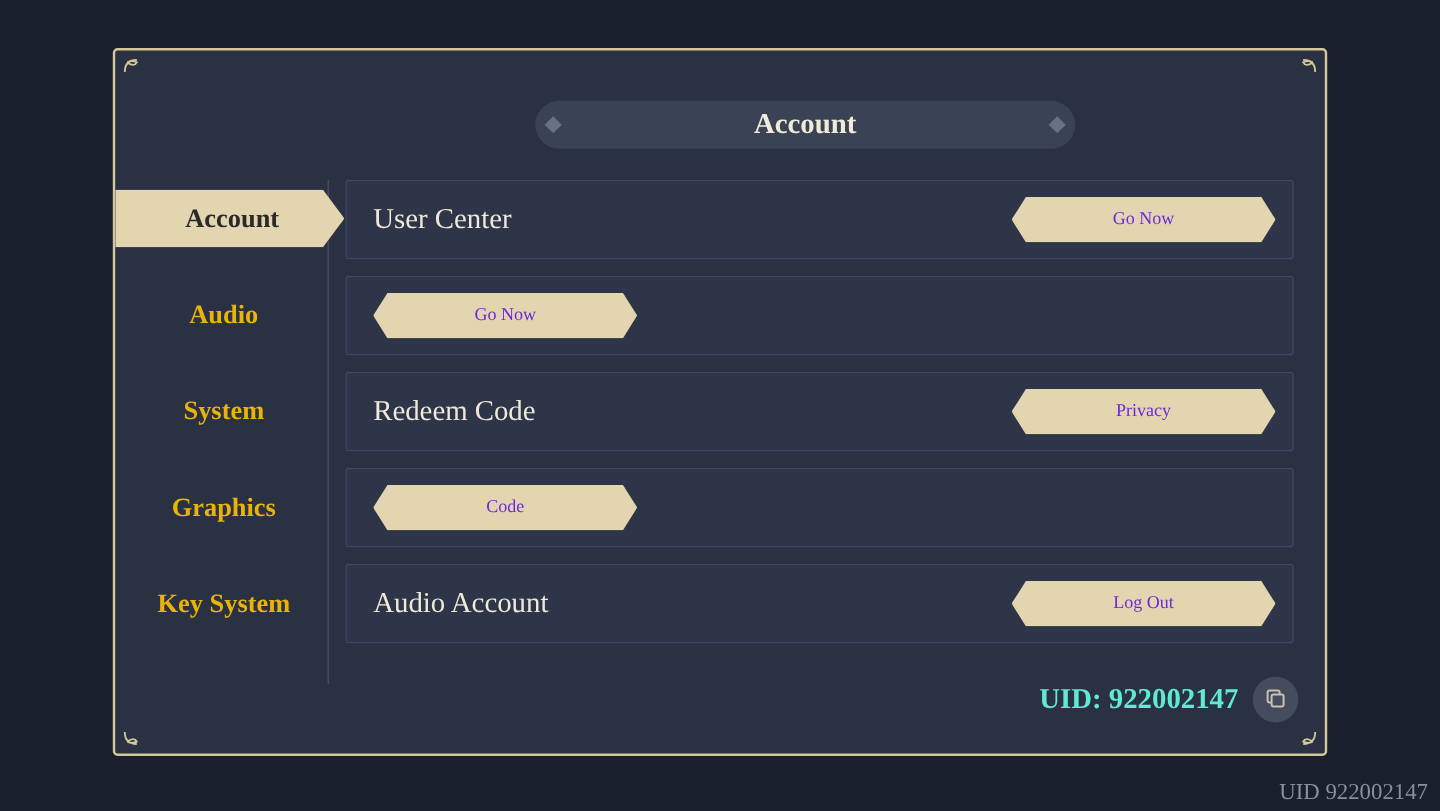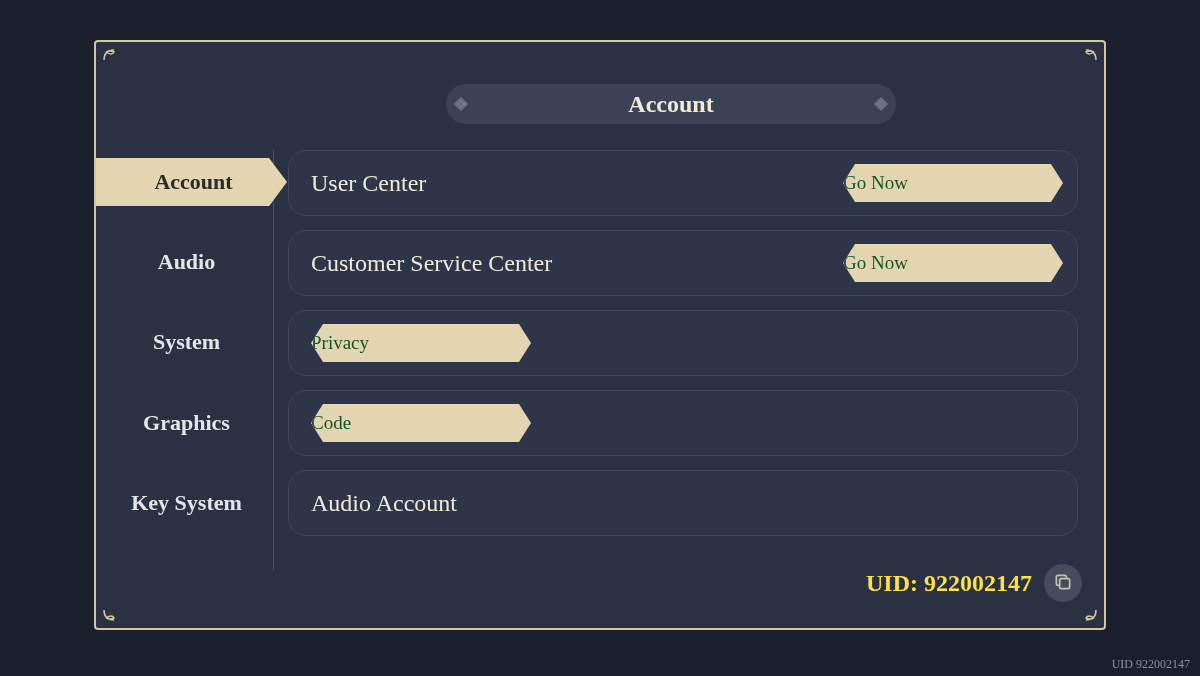--- a/index.html
+++ b/index.html
@@ -68,21 +68,21 @@
     border-right: 1px solid #4a5268;
     display: flex;
     flex-direction: column;
     gap: 32px;
     padding-top: 8px;
   }
   
   .sidebar-item {
     font-size: 22px;
     font-weight: bold;
-    color: #e5e5e5;
+    color: #eab308;
     text-align: center;
     padding: 12px 0;
     cursor: pointer;
     line-height: 1.1;
   }
   
   .sidebar-item.active {
     background: #e3d5b0;
     color: #2a2a2a;
     position: relative;
@@ -99,78 +99,79 @@
     width: 790px;
     display: flex;
     flex-direction: column;
     gap: 14px;
   }
   
   .row {
     height: 66px;
     background: #2e3548;
     border: 1px solid #3e4862;
-    border-radius: 18px;
+    border-radius: 2px;
     display: flex;
     align-items: center;
     justify-content: space-between;
     padding: 0 14px 0 22px;
   }
   
   .row-label {
     font-size: 24px;
     color: #efe9d9;
     font-weight: 500;
   }
   
   .row-button {
     width: 220px;
     height: 38px;
     background: #e3d5b0;
-    color: #14532d;
-    font-size: 19px;
+    color: #6d28d9;
+    font-size: 15px;
     font-family: inherit;
     font-weight: 500;
     border: none;
     cursor: pointer;
     display: flex;
     align-items: center;
+    justify-content: center;
     clip-path: polygon(12px 0, calc(100% - 12px) 0, 100% 50%, calc(100% - 12px) 100%, 12px 100%, 0 50%);
   }
   
   .uid-bar {
     position: absolute;
     right: 22px;
     bottom: 26px;
     display: flex;
     align-items: center;
     gap: 12px;
     font-size: 24px;
     font-weight: bold;
-    color: #fde047;
+    color: #5eead4;
   }
   
   .copy-btn {
     width: 38px;
     height: 38px;
     border-radius: 50%;
     background: #454c5e;
     border: none;
     cursor: pointer;
     display: flex;
     align-items: center;
     justify-content: center;
   }
   .copy-btn svg { width: 20px; height: 20px; }
   
   .watermark {
     position: absolute;
     right: 10px;
     bottom: 4px;
-    font-size: 12px;
+    font-size: 19px;
     color: #8a8f9c;
     font-family: Georgia, serif;
   }
 </style>
 </head>
 <body>
 
 <div class="panel">
 
   <div class="corner corner-tl">
@@ -219,37 +220,40 @@
   </div>
 
   <div class="content">
     <div class="row">
       <span class="row-label">User Center</span>
       <button class="row-button">
         <span>Go Now</span>
       </button>
     </div>
     <div class="row">
-      <span class="row-label">Customer Service Center</span>
       <button class="row-button">
         <span>Go Now</span>
       </button>
     </div>
     <div class="row">
+      <span class="row-label">Redeem Code</span>
       <button class="row-button">
         <span>Privacy</span>
       </button>
     </div>
     <div class="row">
       <button class="row-button">
         <span>Code</span>
       </button>
     </div>
     <div class="row">
       <span class="row-label">Audio Account</span>
+      <button class="row-button">
+        <span>Log Out</span>
+      </button>
     </div>
   </div>
 
   <div class="uid-bar">
     <span><span>UID: </span><span>922002147</span></span>
     <button class="copy-btn">
       <span>
         <svg viewBox="0 0 24 24" fill="none" stroke="#c8c2b0" stroke-width="2">
           <rect x="8" y="8" width="12" height="12" rx="2"></rect>
           <path d="M16 8V6a2 2 0 0 0-2-2H6a2 2 0 0 0-2 2v8a2 2 0 0 0 2 2h2"></path>

